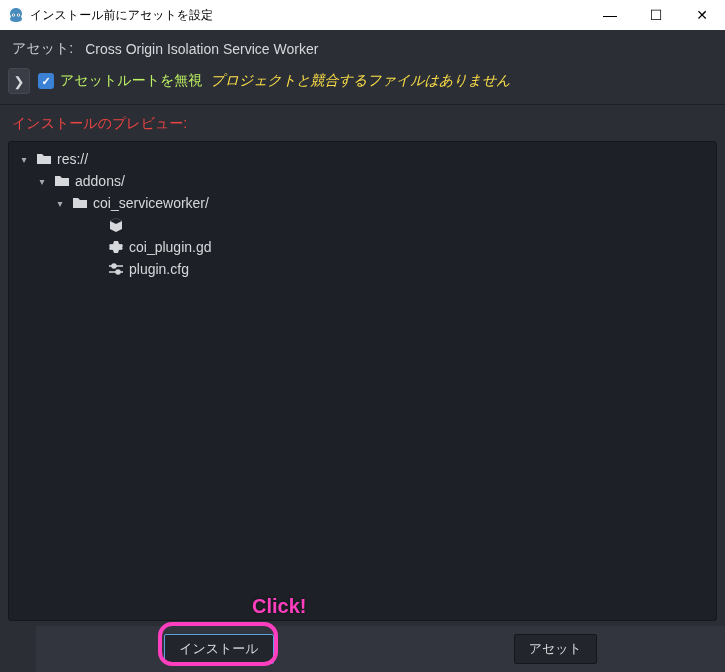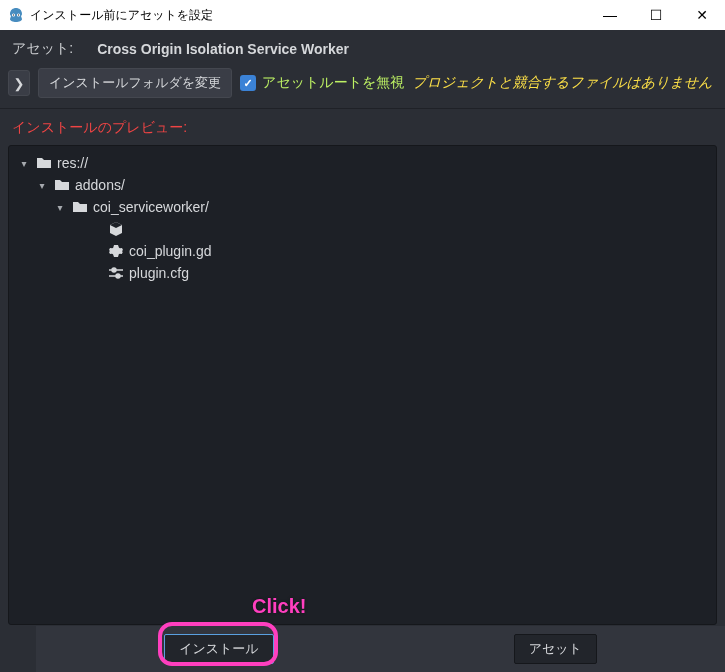--- a/index.html
+++ b/index.html
@@ -30,25 +30,25 @@
 }
 .titlebar .title { flex: 1; }
 .titlebar .winbtn {
   width: 46px; height: 30px;
   display: flex; align-items: center; justify-content: center;
   font-size: 14px;
   color: #000;
 }
 .toolbar-row1 {
   padding: 10px 12px 6px 12px;
-  display: flex; align-items: center; gap: 24px;
+  display: flex; align-items: center; gap: 12px;
   font-size: 14px;
 }
 .toolbar-row1 .asset-label { color: #cdcfd2; }
-.toolbar-row1 .asset-name { color: #d6d8db; font-weight: bold; }
+.toolbar-row1 .asset-name { color: #d6d8db; }
 .toolbar-row2 {
   padding: 4px 8px 10px 8px;
   display: flex; align-items: center; gap: 8px;
   border-bottom: 1px solid #1f2127;
   font-size: 14px;
 }
 .btn {
   background: #3a3d46;
   border: 1px solid #44474f;
   color: #d6d8db;
@@ -174,21 +174,20 @@
 
 <div class="toolbar-row1">
   <span class="asset-label">アセット:</span>
   <span class="asset-name">Cross Origin Isolation Service Worker</span>
 </div>
 
 <div class="toolbar-row2">
   <div class="btn-square">
     <span>❯</span>
   </div>
-  <div class="btn">インストールフォルダを変更</div>
   <div class="checkbox-wrap">
     <div class="checkbox">✓</div>
     <span class="link-text">アセットルートを無視</span>
   </div>
   <span class="status-text">プロジェクトと競合するファイルはありません</span>
 </div>
 
 <div class="preview-label">インストールのプレビュー:</div>
 
 <div class="tree" id="tree">

